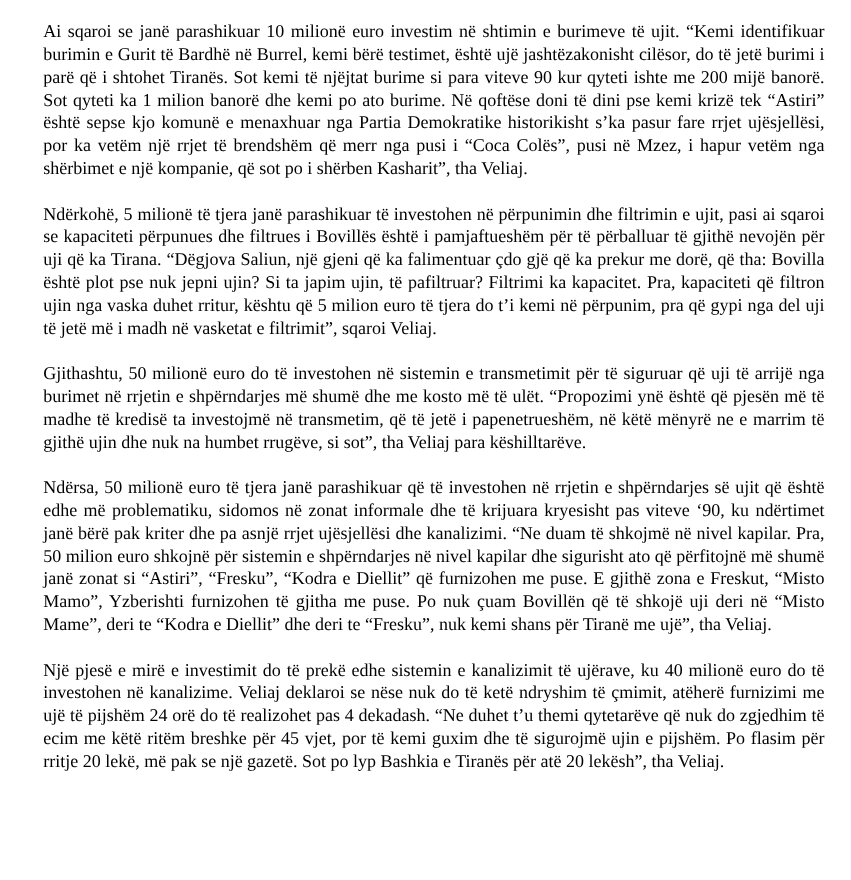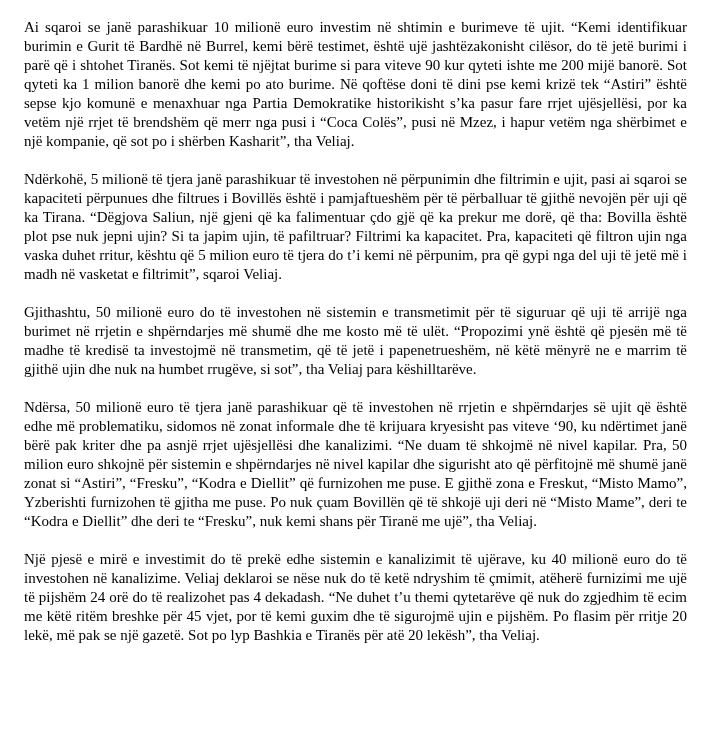--- a/index.html
+++ b/index.html
@@ -7,21 +7,21 @@
     padding: 0;
     background: #ffffff;
   }
   .page {
     position: relative;
     width: 709px;
     height: 733px;
     box-sizing: border-box;
     background: #ffffff;
     overflow: hidden;
-    padding: 18px 22px 0 24px;
+    padding: 18px 22px 0 36px;
     font-family: "Liberation Serif", "DejaVu Serif", serif;
     font-size: 15px;
     line-height: 19px;
     color: #000000;
   }
   .page p {
     margin: 0 0 19px 0;
     text-align: justify;
     text-justify: inter-word;
   }

